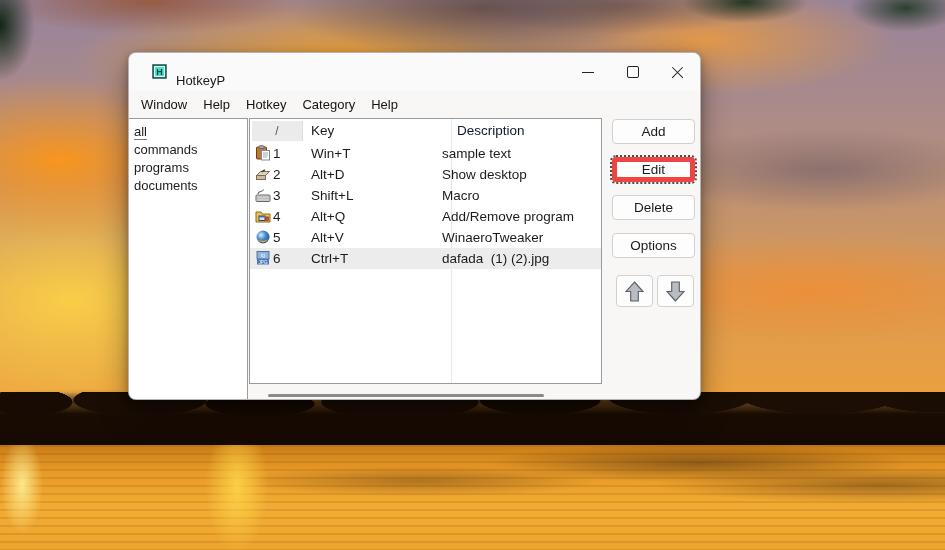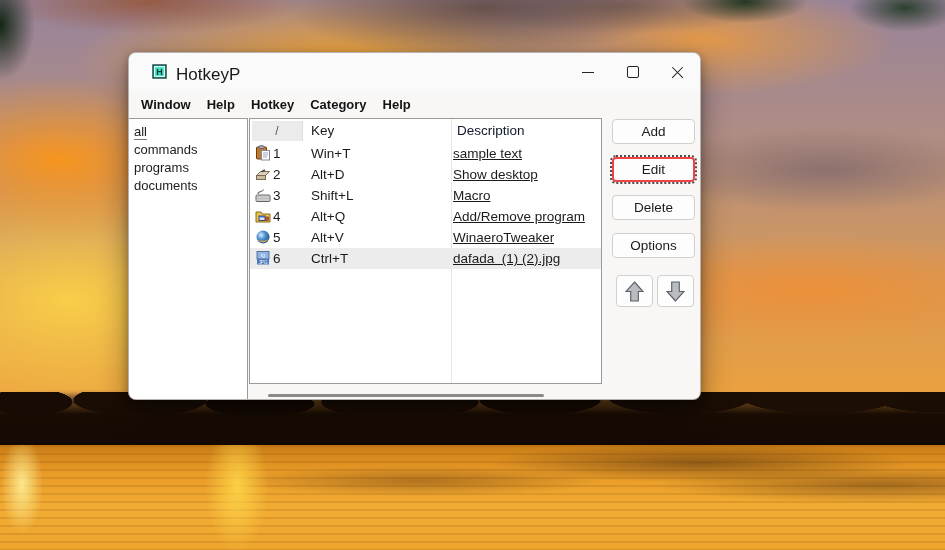--- a/index.html
+++ b/index.html
@@ -44,31 +44,31 @@
       radial-gradient(320px 26px at 880px 40px, rgba(80,45,14,.45), transparent 70%),
       repeating-linear-gradient(180deg, rgba(120,65,15,.16) 0 2px, transparent 2px 8px),
       linear-gradient(180deg,#c87c16 0%,#e89a26 25%,#f2ac33 60%,#eda42d 100%);}
   
   .window{position:absolute;left:128px;top:52px;width:573px;height:348px;
     background:#f8f7f6;border:1px solid rgba(60,50,45,.35);border-radius:8px;
     box-shadow:0 12px 30px rgba(0,0,0,.38),0 3px 9px rgba(0,0,0,.28);
     box-sizing:border-box;overflow:hidden;color:#1b1b1b;}
   .titlebar{position:absolute;left:0;top:0;width:100%;height:38px;background:#fbfafa;}
   .app-icon{position:absolute;left:23px;top:11px;width:16px;height:16px;}
-  .title-text{position:absolute;left:47px;top:12px;font-size:17px;color:#191919;}
+  .title-text{position:absolute;left:47px;top:20px;font-size:13px;color:#191919;}
   .win-controls{position:absolute;right:0;top:0;height:38px;display:flex;}
   .win-btn{width:45px;height:38px;display:flex;align-items:center;justify-content:center;}
   .glyph-min{width:12px;height:1px;background:#222;}
   .glyph-max{width:10px;height:10px;border:1.2px solid #222;border-radius:2px;}
   .glyph-close{position:relative;width:13px;height:13px;}
   .glyph-close::before,.glyph-close::after{content:"";position:absolute;left:-1px;top:6px;
     width:15px;height:1.3px;background:#222;}
   .glyph-close::before{transform:rotate(45deg);} .glyph-close::after{transform:rotate(-45deg);}
   .menubar{position:absolute;left:4px;top:38px;height:27px;display:flex;align-items:center;}
-  .menu-item{padding:0 8px;font-size:13px;color:#141414;font-weight:bold;}
+  .menu-item{padding:0 8px;font-size:13px;color:#141414;}
   
   .sidebar{position:absolute;left:0;top:65px;width:119px;height:283px;background:#fff;
     border:1px solid #9a9a9a;border-left:none;box-sizing:border-box;
     border-bottom-left-radius:8px;padding-top:4px;}
   .cat-item{height:18px;line-height:18px;padding-left:5px;font-size:13px;color:#1d1d1d;}
   .cat-item.selected .cat-label{border-bottom:1px solid #777;}
   
   .listbox{position:absolute;left:120px;top:65px;width:353px;height:266px;background:#fff;
     border:1px solid #9a9a9a;box-sizing:border-box;overflow:hidden;}
   .col-divider{position:absolute;left:201px;top:0;bottom:0;width:1px;background:#e8e8e8;}
@@ -76,32 +76,32 @@
     border-right:1px solid #ddd;display:flex;align-items:center;justify-content:center;
     font-size:12px;color:#555;}
   .hdr-key{position:absolute;left:61px;top:4px;font-size:13.5px;color:#1b1b1b;}
   .hdr-desc{position:absolute;left:207px;top:4px;font-size:13.5px;color:#0f172a;}
   .rows{position:absolute;left:0;top:24px;right:0;}
   .row{position:relative;height:21px;}
   .row.selected{background:#ececec;}
   .row .ricon{position:absolute;left:5px;top:2px;width:16px;height:16px;}
   .row .idx{position:absolute;left:23px;top:0;line-height:21px;font-size:13.5px;}
   .row .key{position:absolute;left:61px;top:0;line-height:21px;font-size:13.5px;}
-  .row .desc{position:absolute;left:203px;top:0;line-height:21px;font-size:13.5px;
-    white-space:pre;max-width:145px;overflow:hidden;text-decoration:underline;}
+  .row .desc{position:absolute;left:192px;top:0;line-height:21px;font-size:13.5px;
+    white-space:pre;max-width:145px;overflow:hidden;}
   
   .hscroll{position:absolute;left:120px;top:336px;width:353px;height:12px;}
   .hscroll-thumb{position:absolute;left:19px;top:5px;width:276px;height:3px;
     background:#8a8a8a;border-radius:2px;}
   
   .btn{position:absolute;left:483px;width:83px;height:25px;background:#fdfdfd;
     border:1px solid #d2d0ce;border-radius:4px;font-family:"Liberation Sans",sans-serif;
     font-size:13.5px;color:#1b1b1b;display:flex;align-items:center;justify-content:center;
     box-sizing:border-box;}
-  .btn.focused{border:2px solid #ef4444;outline:2px dotted #4d4d4d;outline-offset:0px;}
+  .btn.focused{border:5px solid #ef4444;outline:2px dotted #4d4d4d;outline-offset:0px;}
   .sq-btn{position:absolute;width:37px;height:32px;top:222px;background:#fdfdfd;
     border:1px solid #d2d0ce;border-radius:4px;box-sizing:border-box;
     display:flex;align-items:center;justify-content:center;}
 </style>
 </head>
 <body>
 
 <div class="desktop">
   <div class="mountains"></div>
   <div class="treeline"></div>

